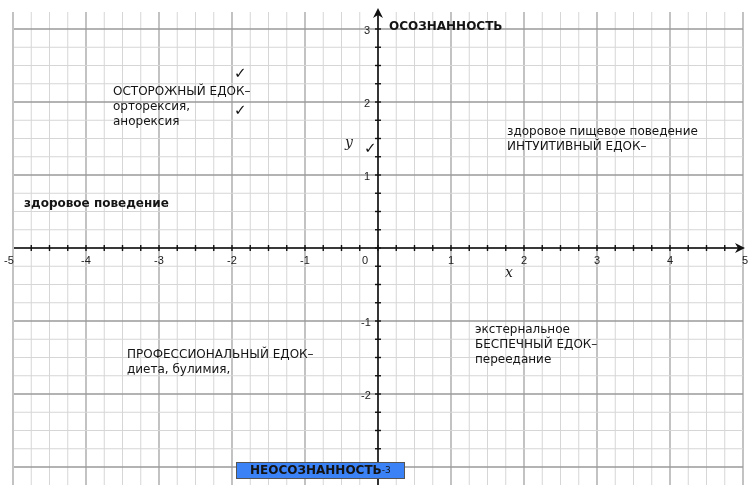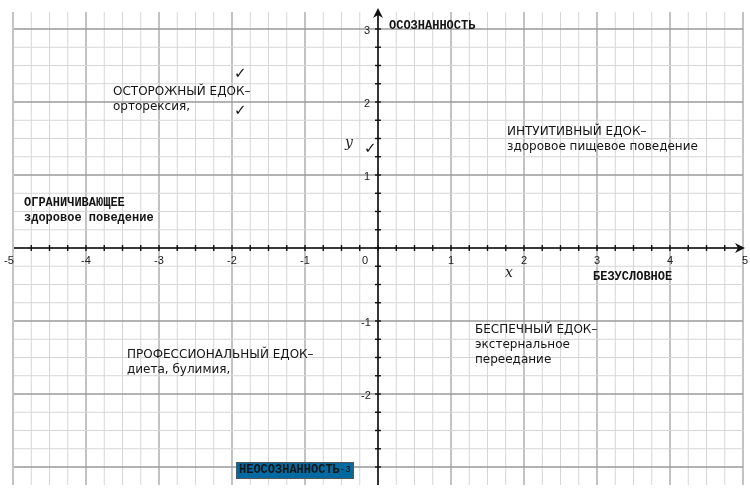--- a/index.html
+++ b/index.html
@@ -1,24 +1,24 @@
 <!DOCTYPE html>
 <html><head>
   <meta charset="utf-8">
   <style>
     html, body { margin: 0; padding: 0; background: #ffffff; }
     body { width: 750px; height: 495px; position: relative; overflow: hidden;
            font-family: "DejaVu Sans", "Liberation Sans", sans-serif; color: #111; }
     #canvas { position: absolute; left: 0; top: 0; width: 750px; height: 495px; }
     .lbl { position: absolute; white-space: nowrap; font-size: 12px; line-height: 15px; color: #141414; }
-    .lbl.bold { font-weight: bold; font-family: Liberation Mono, monospace; }
+    .lbl.bold { font-weight: bold; }
     .lbl .line { display: block; }
     .tick { position: absolute; font-family: "Liberation Sans", sans-serif; font-size: 11px; color: #222; }
     .var { position: absolute; font-family: "DejaVu Serif", "Liberation Serif", serif; font-style: italic; font-size: 14px; color: #222; }
-    .boxed { border: 1px solid #555; padding: 0 2px; background: #0369a1; }
+    .boxed { border: 1px solid #555; padding: 0 13px; background: #3b82f6; }
     .check { position: absolute; font-size: 15px; line-height: 15px; color: #111; }
   </style>
 </head>
 <body>
 
 <svg id="canvas" xmlns="http://www.w3.org/2000/svg" width="750" height="495">
     <line x1="13" y1="12" x2="13" y2="485" stroke="#9a9a9a" stroke-width="1.2"></line>
     <line x1="31.25" y1="12" x2="31.25" y2="485" stroke="#d6d6d6" stroke-width="1"></line>
     <line x1="49.5" y1="12" x2="49.5" y2="485" stroke="#d6d6d6" stroke-width="1"></line>
     <line x1="67.75" y1="12" x2="67.75" y2="485" stroke="#d6d6d6" stroke-width="1"></line>
@@ -175,44 +175,43 @@
 <div class="var" style="left:505px;top:264px;">x</div>
 <div class="var" style="left:345px;top:134px;">y</div>
 
 <div class="lbl bold" style="left:389px;top:19px;">ОСОЗНАННОСТЬ</div>
 
 <div class="lbl bold boxed" style="left:236px;top:462px;">
   <span>НЕОСОЗНАННОСТЬ</span><span style="font-size:9px;font-weight:normal;vertical-align:top;">-3</span>
 </div>
 
 <div class="lbl bold" style="left:593px;top:270px;">
-  <span class="line">БЕЗУСЛОВНОЕ</span>
 </div>
 
 <div class="lbl bold" style="left:24px;top:196px;">
-  <span class="line">ОГРАНИЧИВАЮЩЕЕ</span>
   <span class="line">здоровое поведение</span>
 </div>
 
 <div class="lbl" style="left:113px;top:84px;">
   <span class="line">ОСТОРОЖНЫЙ ЕДОК–</span>
   <span class="line">орторексия,</span>
+  <span class="line">анорексия</span>
 </div>
 
 <div class="lbl" style="left:507px;top:124px;">
+  <span class="line">здоровое пищевое поведение</span>
   <span class="line">ИНТУИТИВНЫЙ ЕДОК–</span>
-  <span class="line">здоровое пищевое поведение</span>
 </div>
 
 <div class="lbl" style="left:127px;top:347px;">
   <span class="line">ПРОФЕССИОНАЛЬНЫЙ ЕДОК–</span>
   <span class="line">диета, булимия,</span>
 </div>
 
 <div class="lbl" style="left:475px;top:322px;">
+  <span class="line">экстернальное</span>
   <span class="line">БЕСПЕЧНЫЙ ЕДОК–</span>
-  <span class="line">экстернальное</span>
   <span class="line">переедание</span>
 </div>
 
 <div class="check" style="left:234px;top:66px;">✓</div>
 <div class="check" style="left:234px;top:103px;">✓</div>
 <div class="check" style="left:364px;top:141px;">✓</div>
 
 </body></html>

